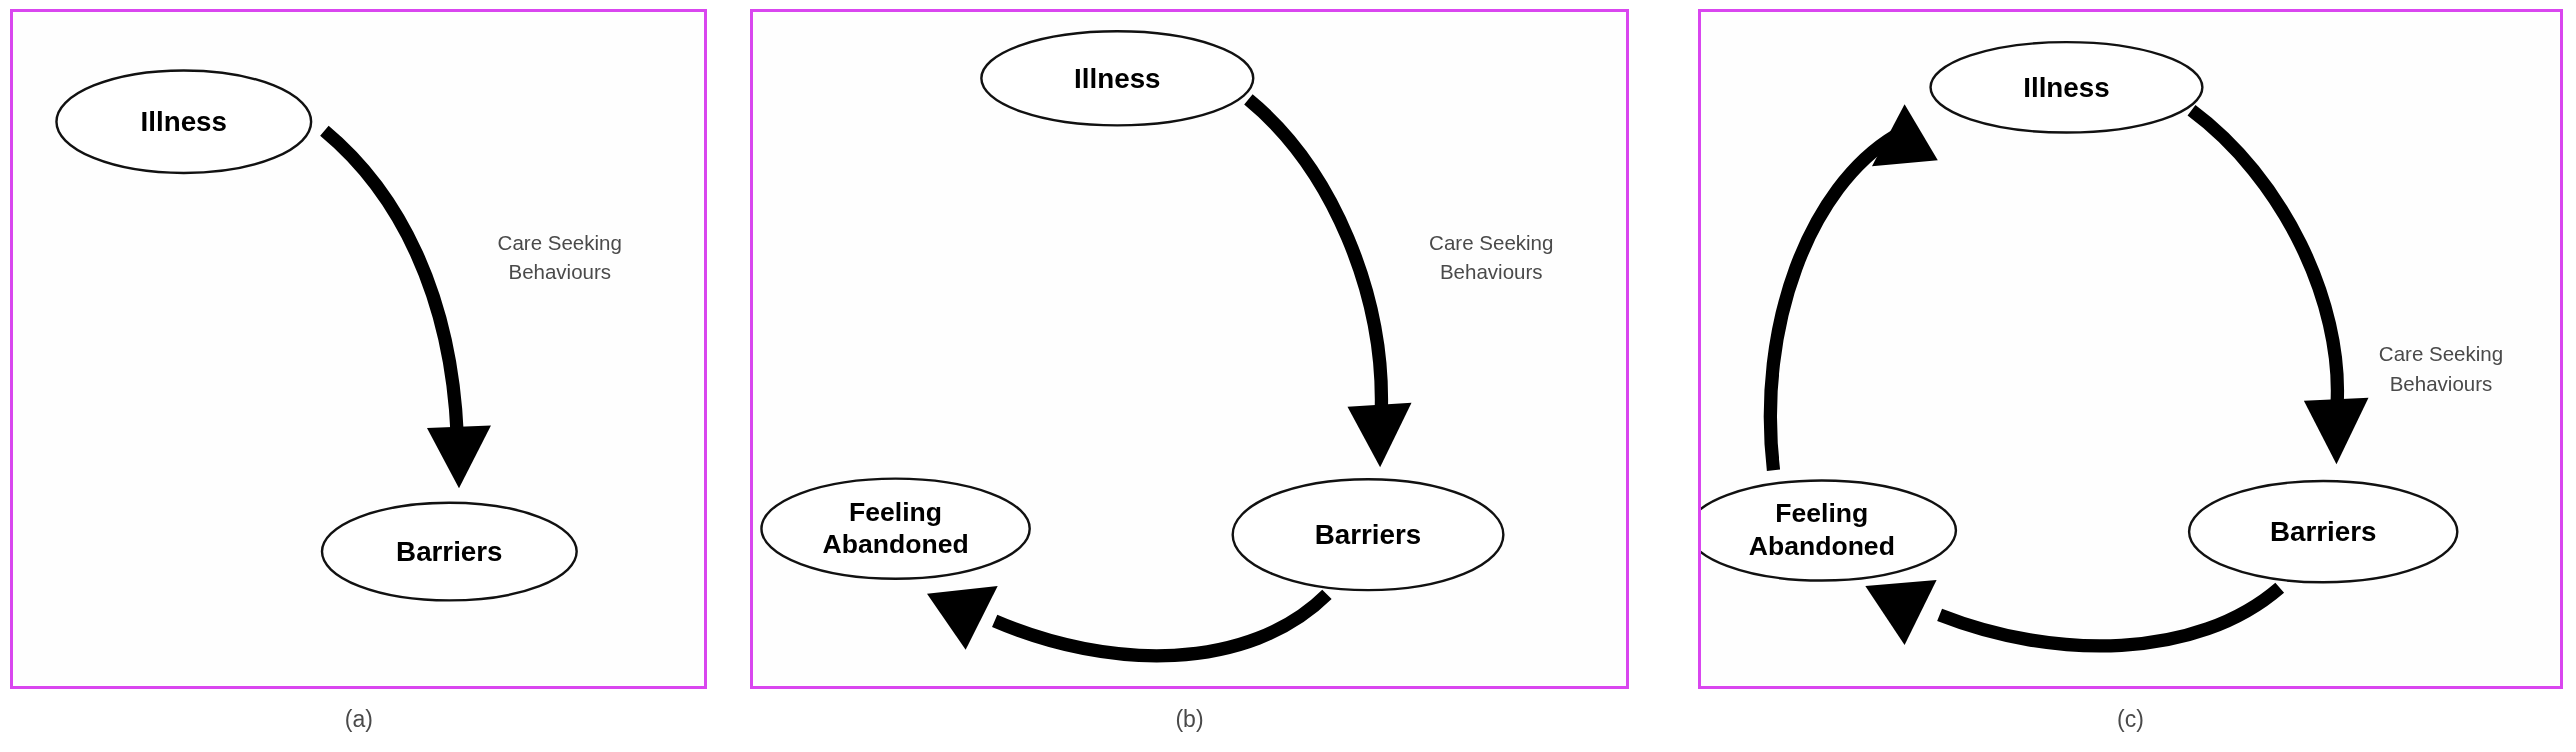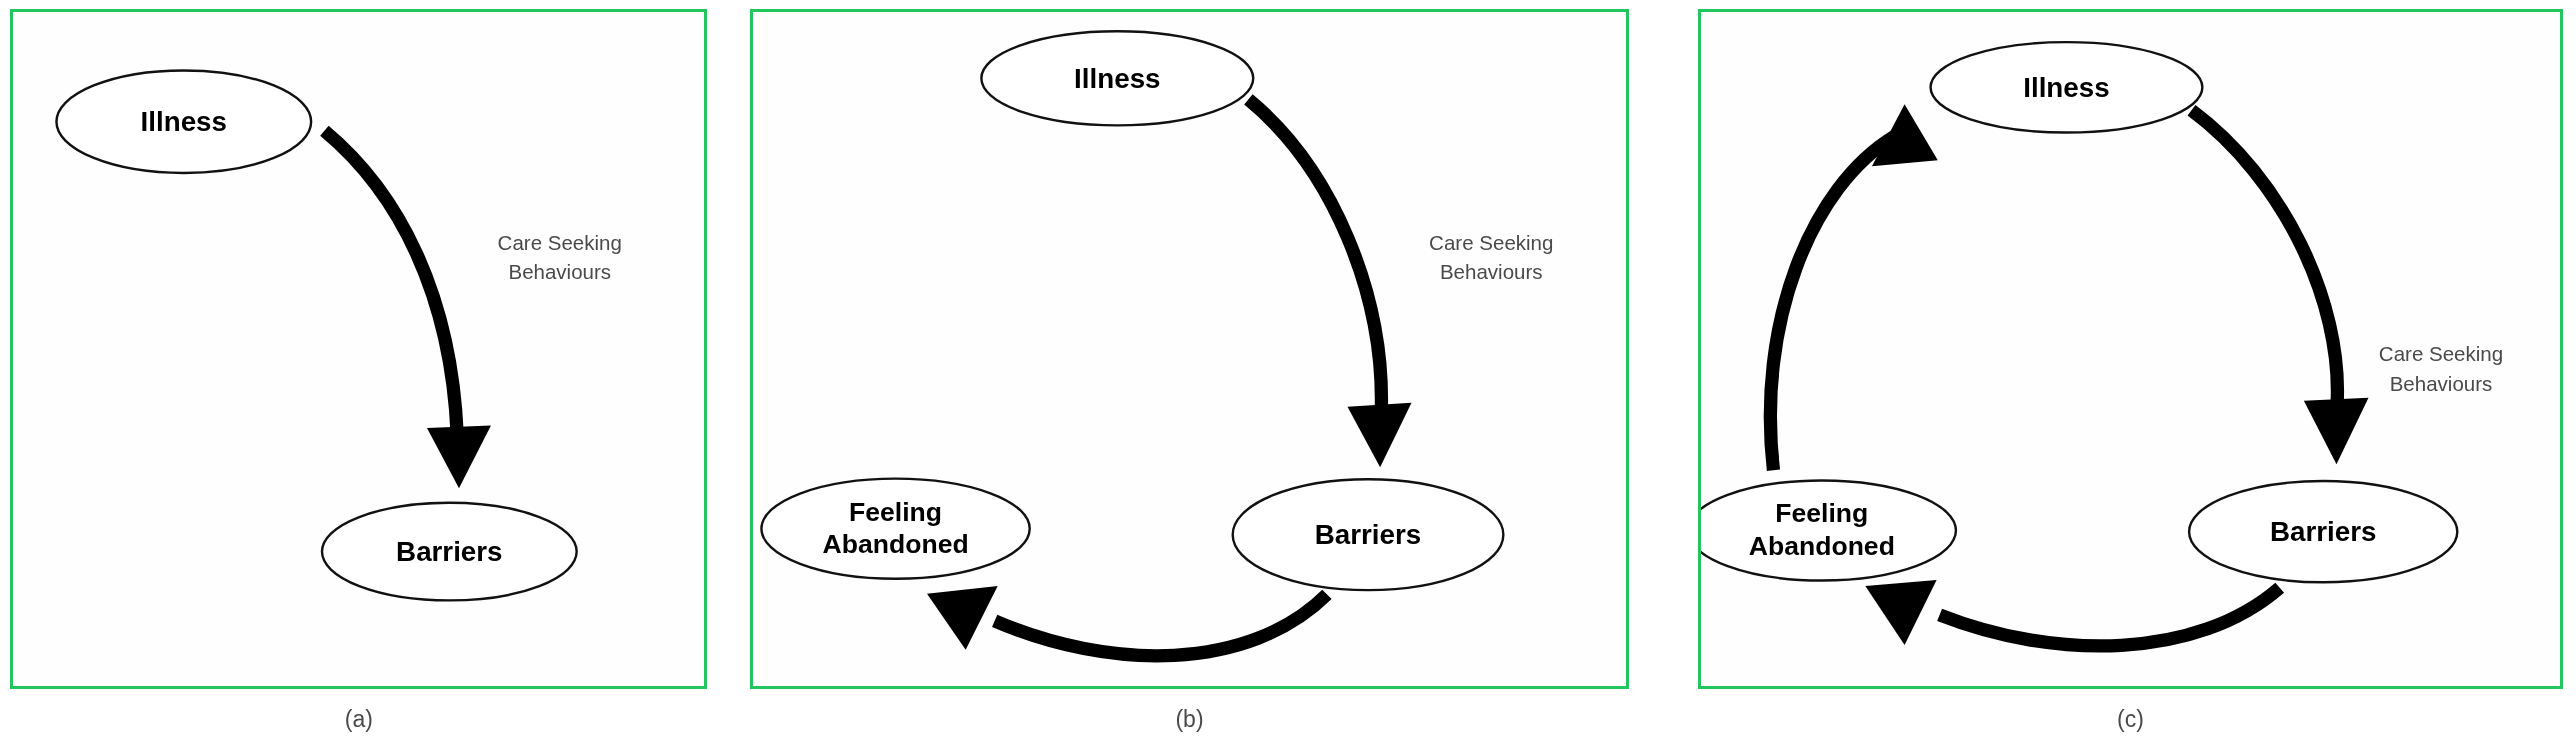--- a/index.html
+++ b/index.html
@@ -17,21 +17,21 @@
   #figure {
     position: relative;
     width: 2576px;
     height: 753px;
     background: #ffffff;
   }
   .panel {
     position: absolute;
     box-sizing: border-box;
     background: #fefefe;
-    border: 3px solid #22c55e;
+    border: 3px solid #d946ef;
     text-align: right;
   }
   .panel-svg {
     position: absolute;
     left: 0;
     top: 0;
     width: 100%;
     height: 100%;
     display: block;
   }

